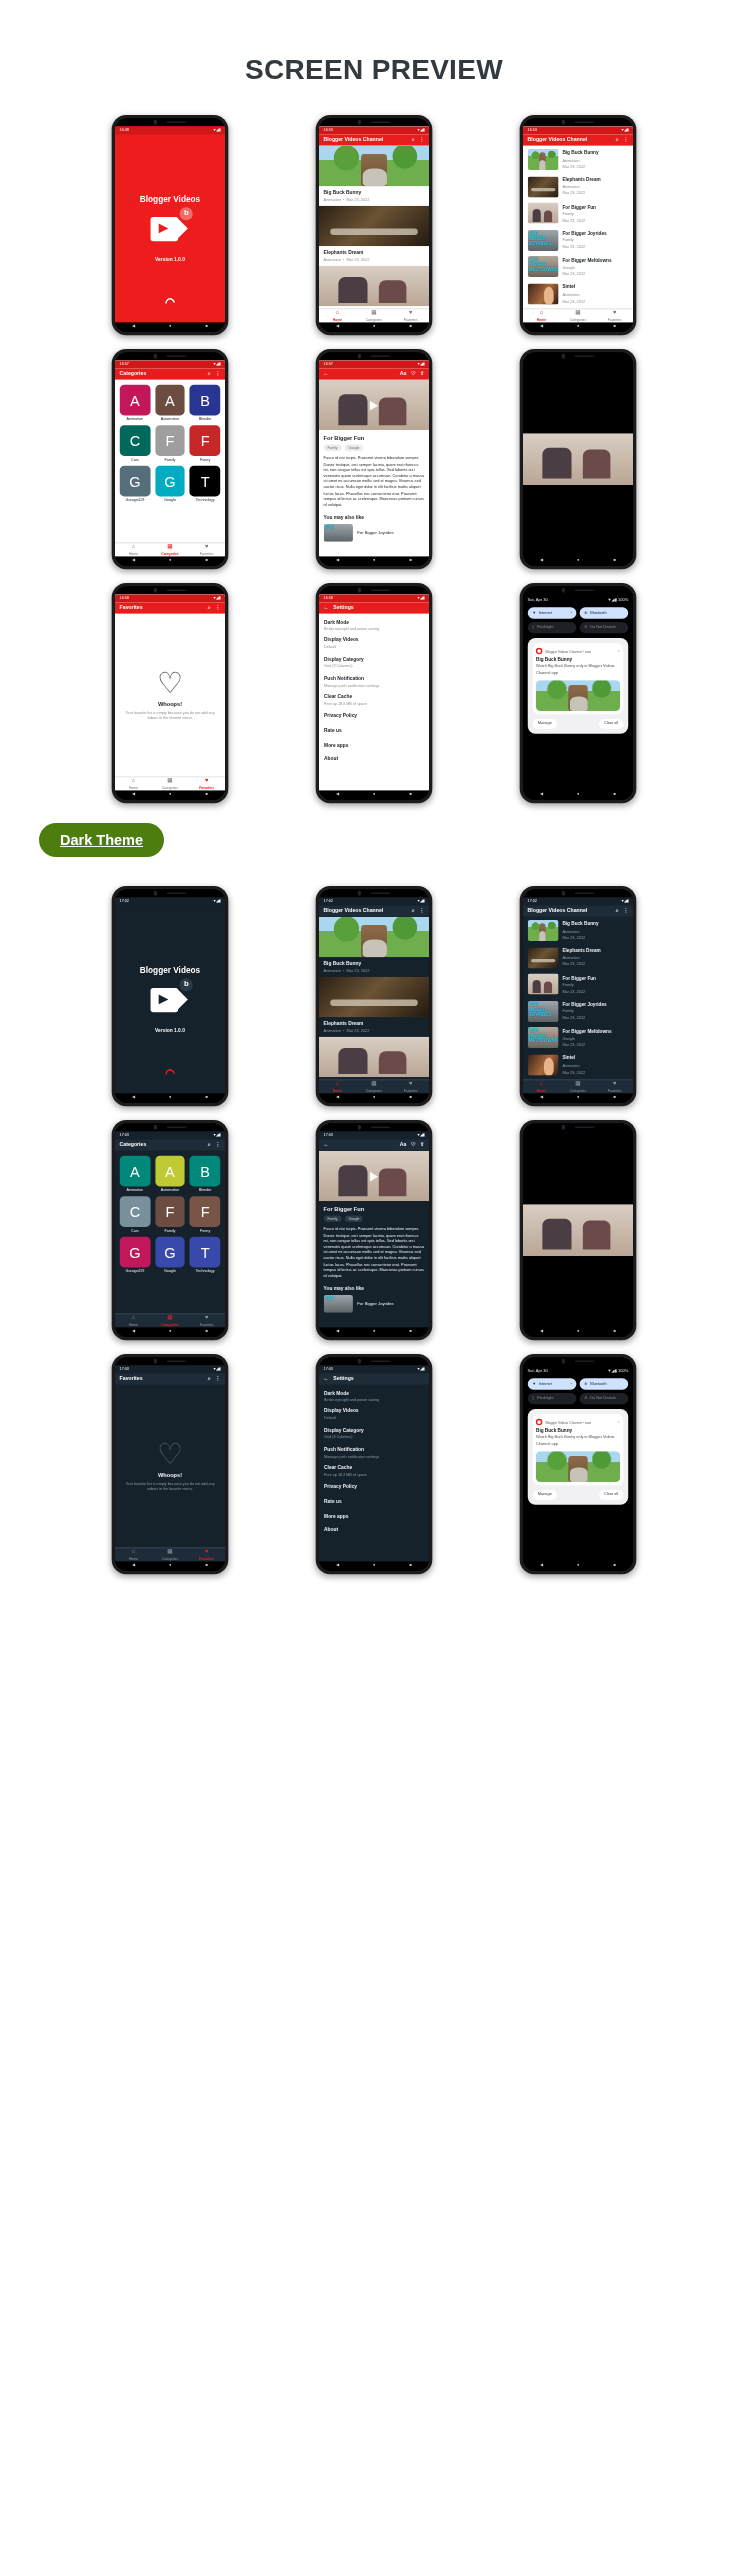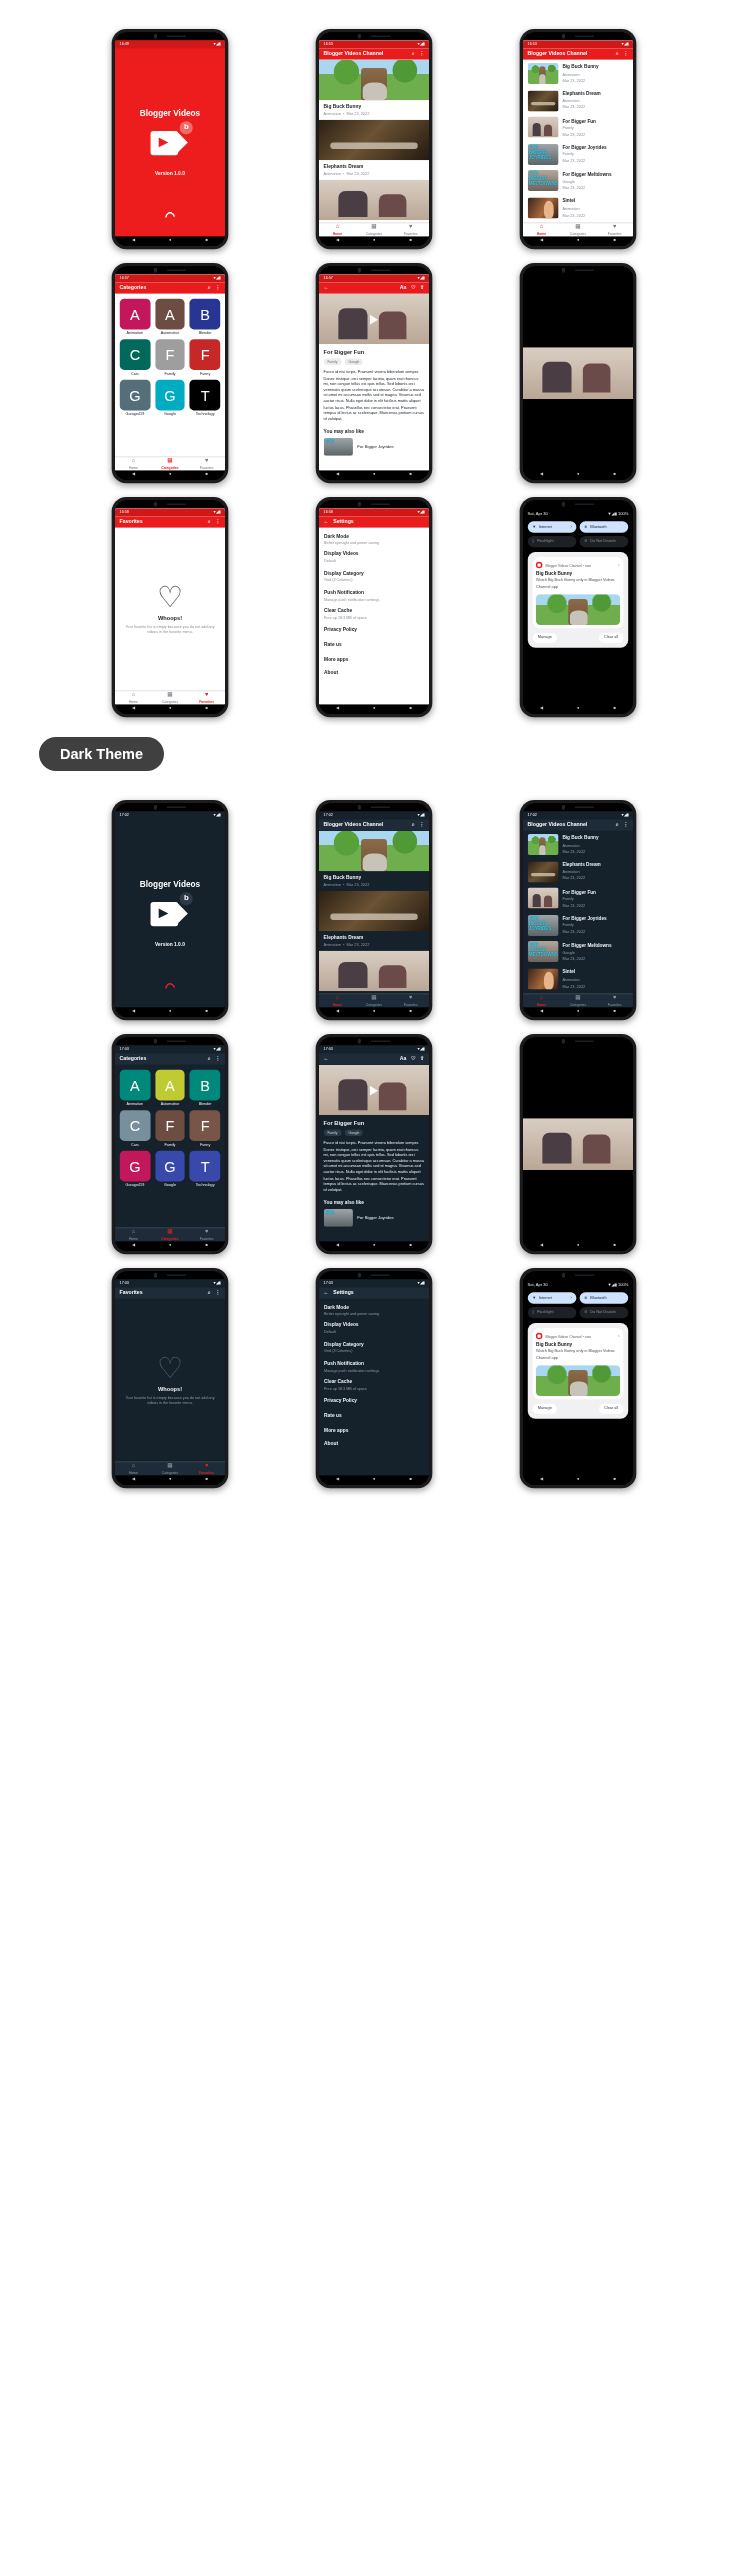--- a/index.html
+++ b/index.html
@@ -21,21 +21,21 @@
   }
 
   .theme-pill {
     display:inline-block;
     border-radius:18px;
     padding:9px 21px;
     font-size:14.5px;
     font-weight:bold;
   }
   .theme-pill.light { background:#efefef; color:#ee1d1d; }
-  .theme-pill.dark  { background:#404040; color:#ffffff; }
+  .theme-pill.dark  { background:#4d7c0f; color:#ffffff;text-decoration:underline; }
 
   .pill-row { padding-left:39px; }
   .pill-row.light { margin-top:40px; }
   .pill-row.dark  { margin-top:0px; }
 
   
   .grid {
     display:grid;
     grid-template-columns: repeat(3, 149px);
     justify-content:center;
@@ -214,20 +214,21 @@
       font-size:2.9px; line-height:3px; letter-spacing:-0.1px; text-shadow:0 0 0.7px rgba(0,0,0,.6); }
   .art-sintel { background:linear-gradient(120deg,#3b2218,#a86a3c 55%,#2a1a12); }
   .art-sintel::after { content:""; position:absolute; right:14%; top:18%; width:34%; height:80%;
       background:#e8b48a; border-radius:50% 50% 40% 40%; }
 </style>
 </head>
 <body>
 
 <div class="page">
 
+  <div class="main-title">SCREEN PREVIEW</div>
 
 
   <div class="grid" id="light-grid" style="row-gap: 98px; margin-top: 29px;">
       <div class="phone">
     <div class="bezel">
       <div class="notchbar">
         <span class="cam"></span>
         <span class="speaker"></span>
       </div>
       <div class="screen" style="background:#ee1d1d">

